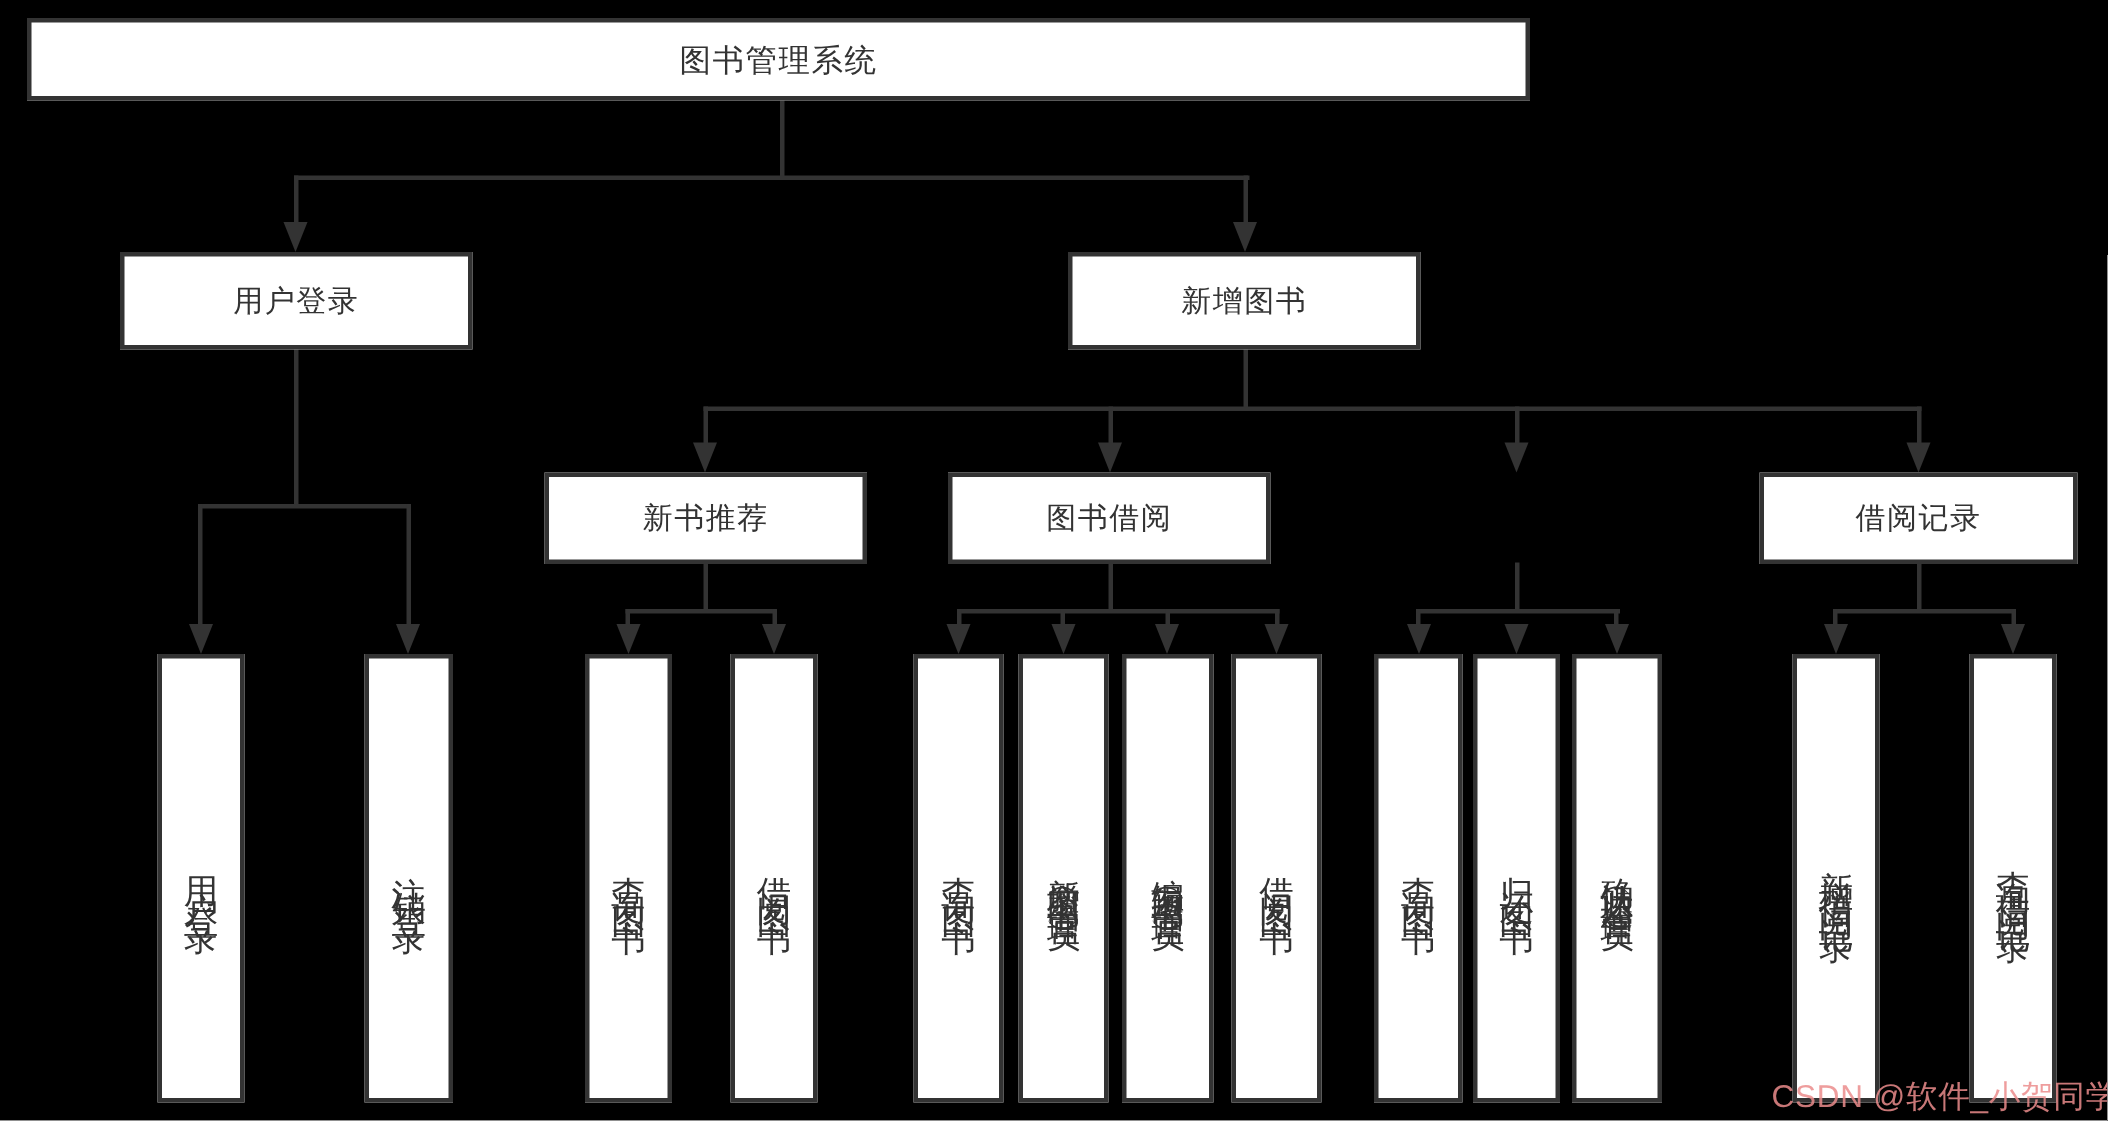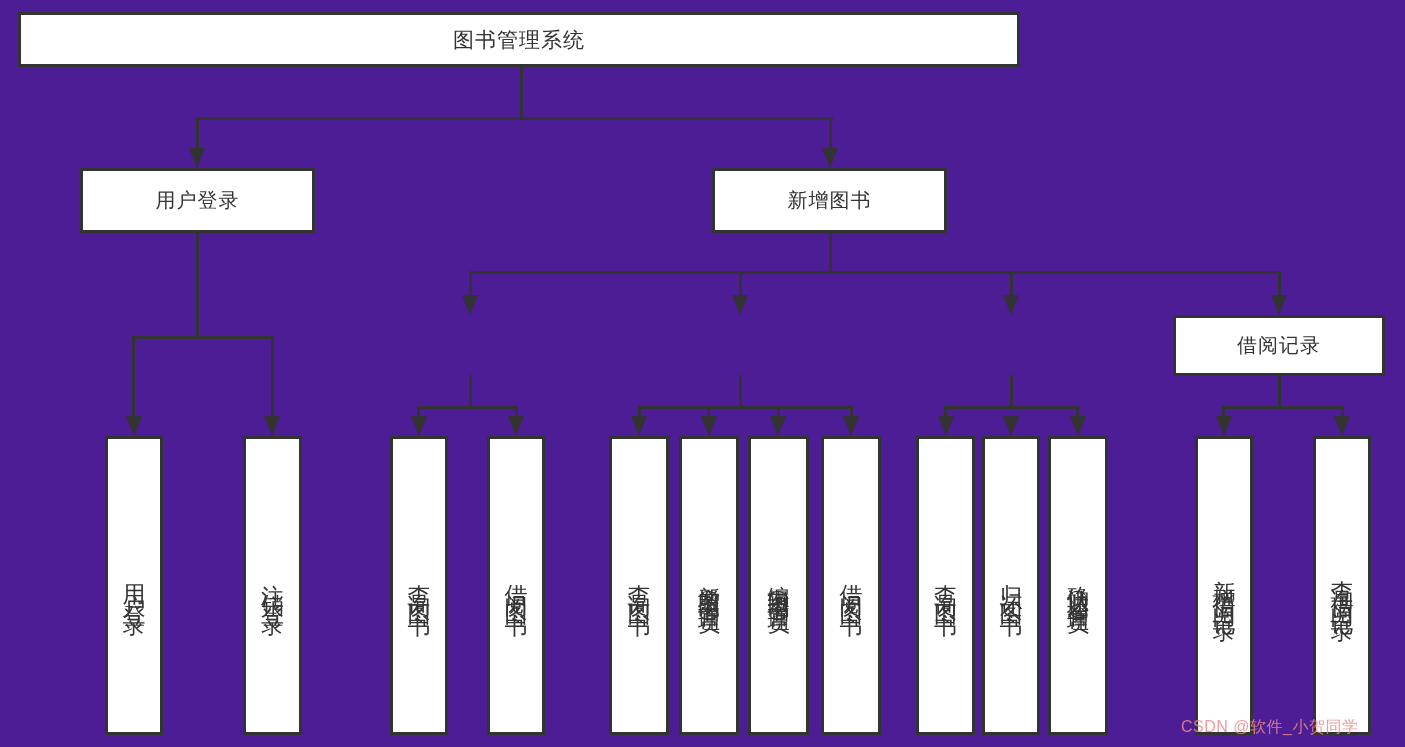--- a/index.html
+++ b/index.html
@@ -5,21 +5,21 @@
   html, body {
     margin: 0;
     padding: 0;
     background: #ffffff;
     font-family: "Liberation Sans", "DejaVu Sans", sans-serif;
   }
   .canvas {
     position: relative;
     width: 1405px;
     height: 747px;
-    background: #4c1d95;
+    background: #000000;
     overflow: hidden;
     color: #333333;
   }
   
   .ln {
     position: absolute;
     background: #333333;
   }
   
   .ah {
@@ -71,21 +71,21 @@
     letter-spacing: 4px;
   }
   .leaf.mid .vtext {
     letter-spacing: 8px;
   }
   .watermark {
     position: absolute;
     left: 1181px;
     top: 717px;
     width: 224px;
-    font-size: 16px;
+    font-size: 21px;
     letter-spacing: 0.5px;
     color: rgba(235, 140, 140, 0.85);
     z-index: 10;
     white-space: nowrap;
   }
 </style>
 </head>
 <body>
 
 <div class="canvas">
@@ -152,20 +152,26 @@
     <span>图书管理系统</span>
   </div>
 
   <div class="box" style="left:80px; top:168px; width:235px; height:65px;">
     <span>用户登录</span>
   </div>
   <div class="box" style="left:712px; top:168px; width:235px; height:65px;">
     <span>新增图书</span>
   </div>
 
+  <div class="box" style="left:363px; top:315px; width:215px; height:61px;">
+    <span>新书推荐</span>
+  </div>
+  <div class="box" style="left:632px; top:315px; width:215px; height:61px;">
+    <span>图书借阅</span>
+  </div>
   <div class="box" style="left:1173px; top:315px; width:212px; height:61px;">
     <span>借阅记录</span>
   </div>
 
   <div class="leaf" style="left:105px; width:58px;">
     <span class="vtext">用户登录</span>
   </div>
   <div class="leaf" style="left:243px; width:59px;">
     <span class="vtext">注销登录</span>
   </div>

